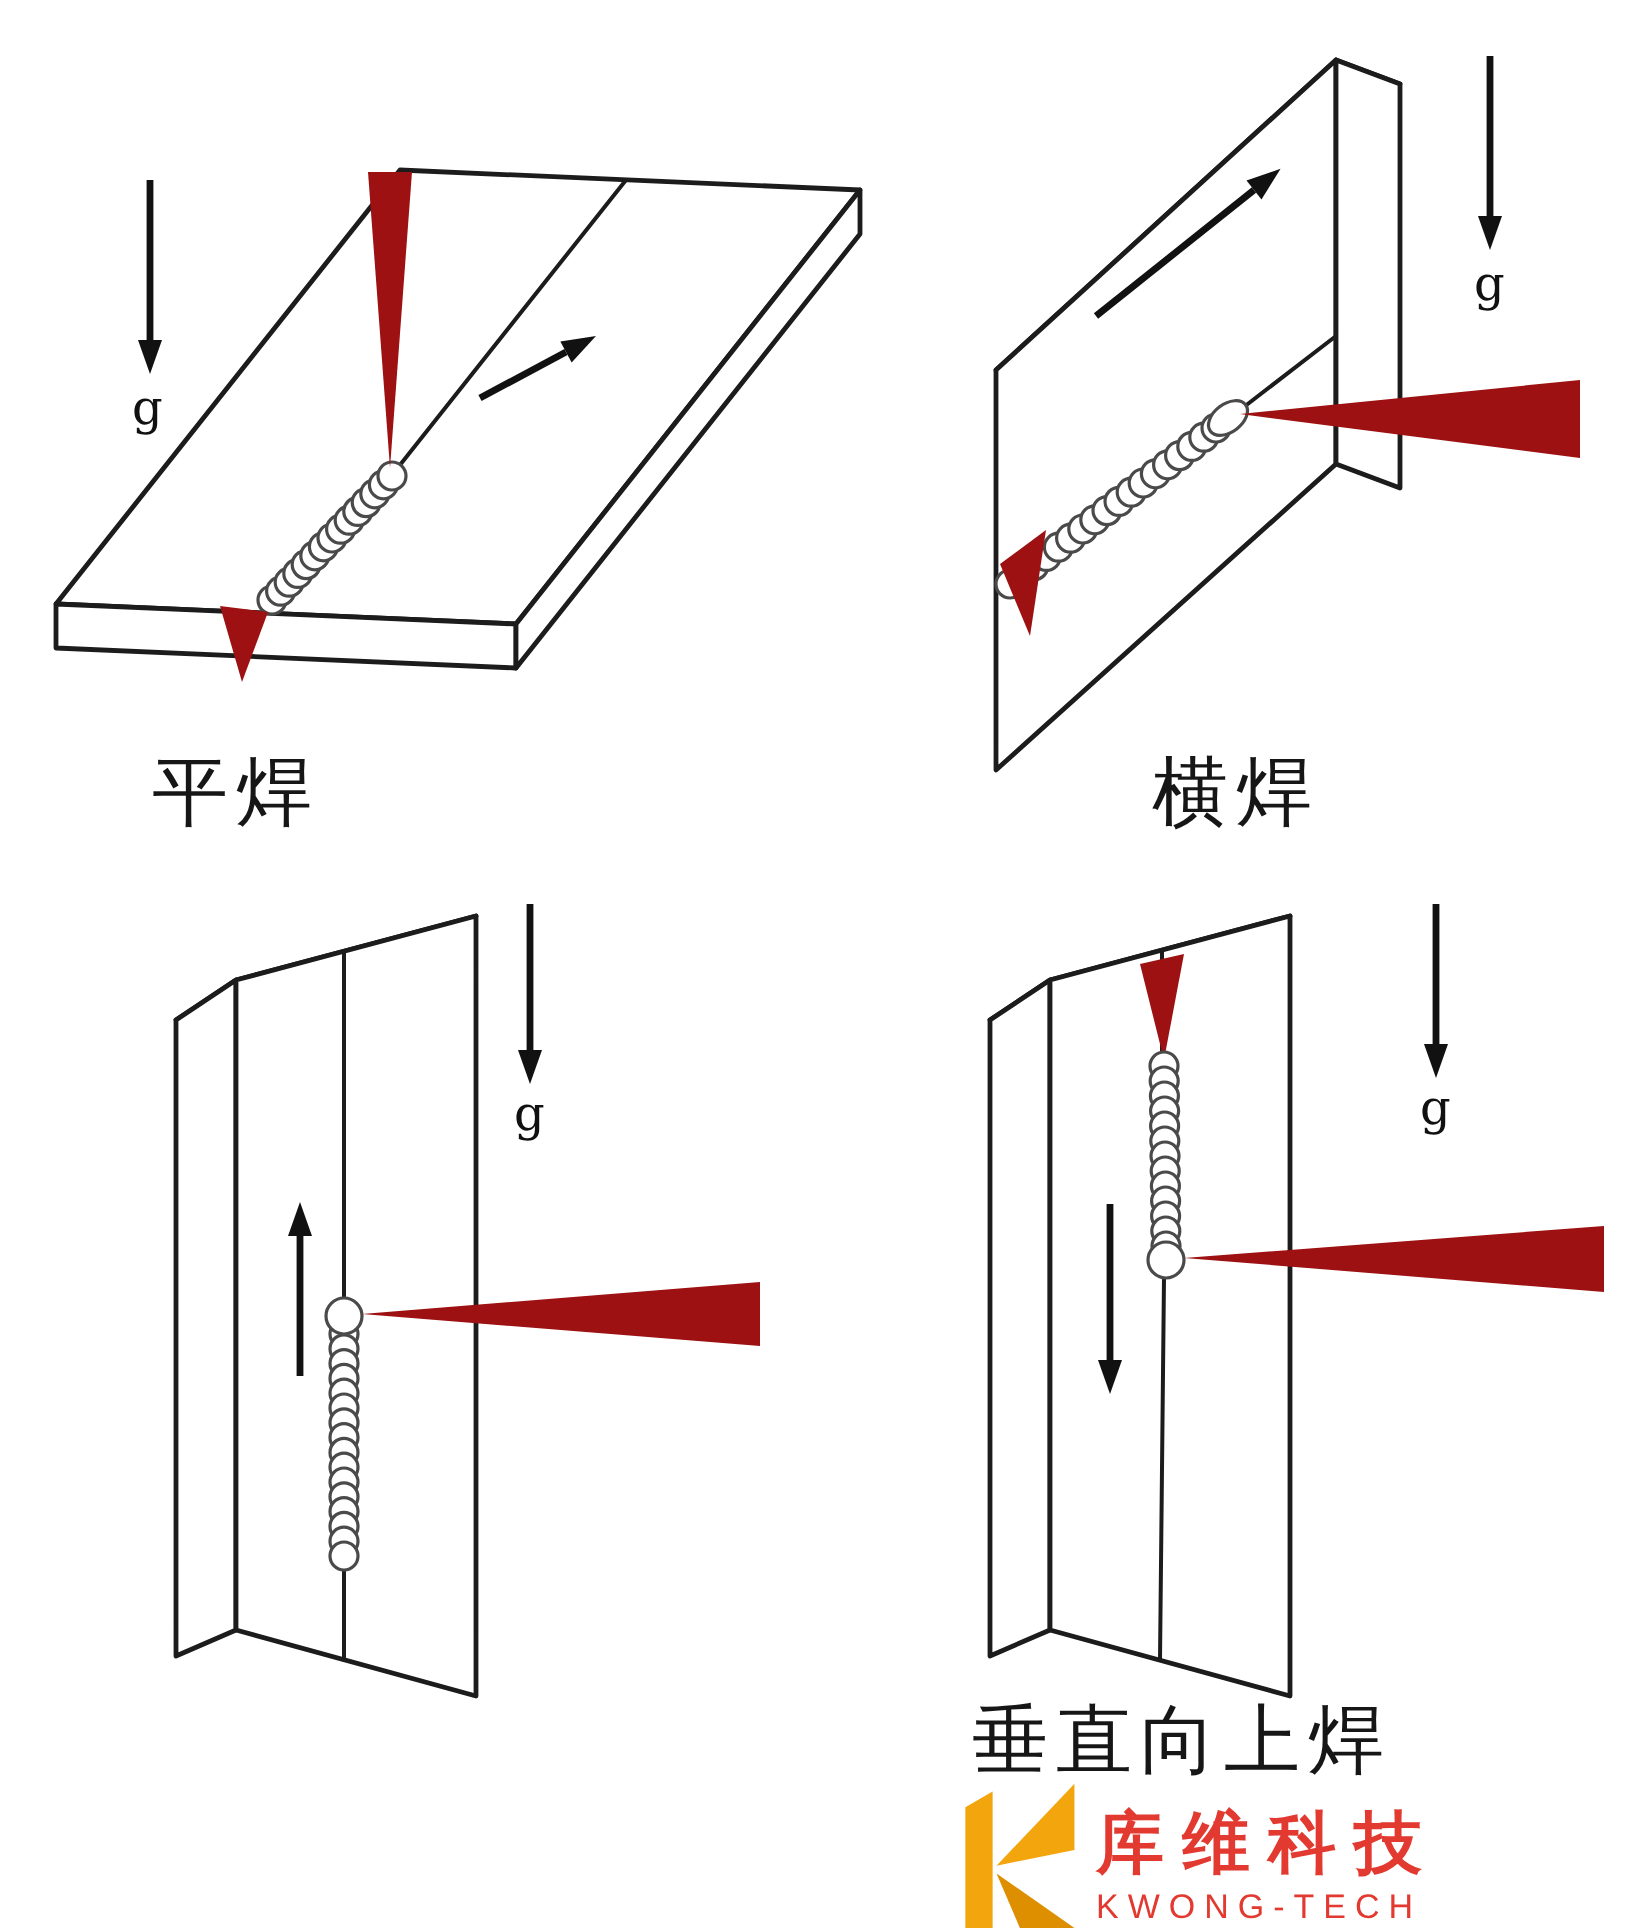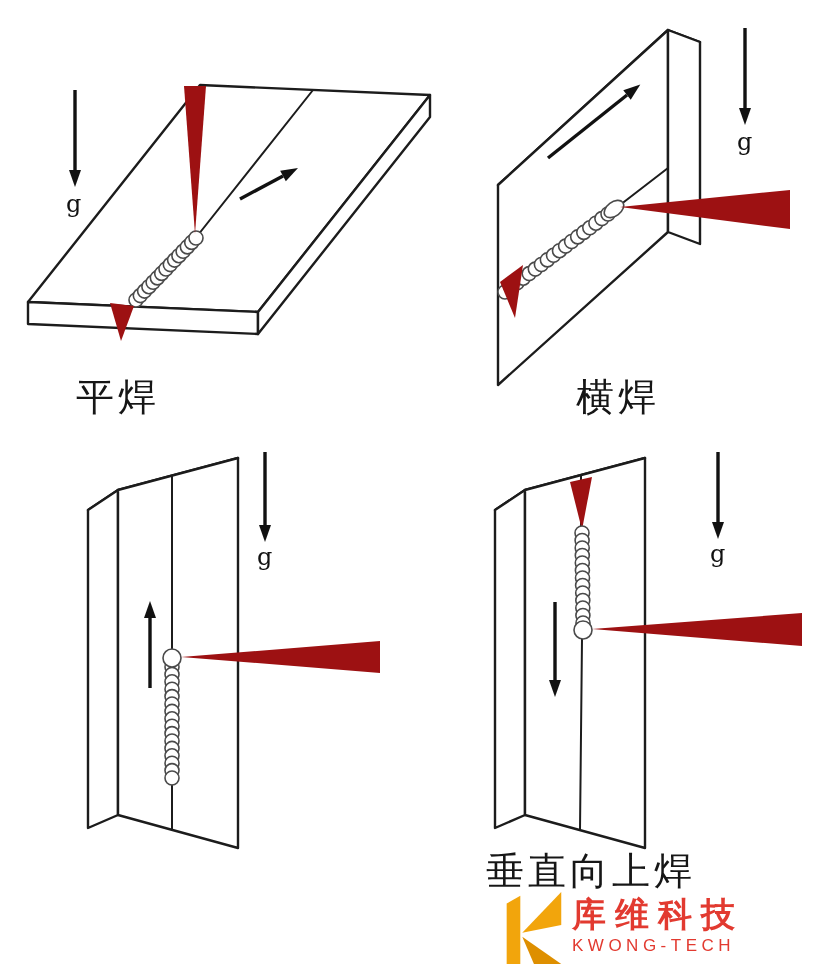--- a/index.html
+++ b/index.html
@@ -15,21 +15,21 @@
   .arrow{stroke:#111111;stroke-width:3.4;fill:none;stroke-linecap:butt;}
   .ahead{fill:#111111;stroke:none;}
   .torch{stroke:none;}
   .glabel{font-family:"DejaVu Serif",serif;font-size:24px;fill:#111111;}
   .plabel{
     position:absolute;color:#161616;font-size:38px;font-weight:400;
     letter-spacing:4px;line-height:1;white-space:nowrap;
     font-family:"Liberation Sans",sans-serif;
   }
   .logo{
-    position:absolute;left:502px;top:888px;display:flex;align-items:center;z-index:5;
+    position:absolute;left:478px;top:888px;display:flex;align-items:flex-end;z-index:5;
   }
   .logo-k{width:60px;height:76px;flex:0 0 auto;}
   .logo-text{margin-left:10px;}
   .logo-cn{
     color:#e23a30;font-size:34px;font-weight:700;letter-spacing:9px;line-height:1.1;white-space:nowrap;
   }
   .logo-en{
     color:#e23a30;font-size:17px;font-weight:400;letter-spacing:4.5px;margin-top:3px;white-space:nowrap;
   }
 </style>

